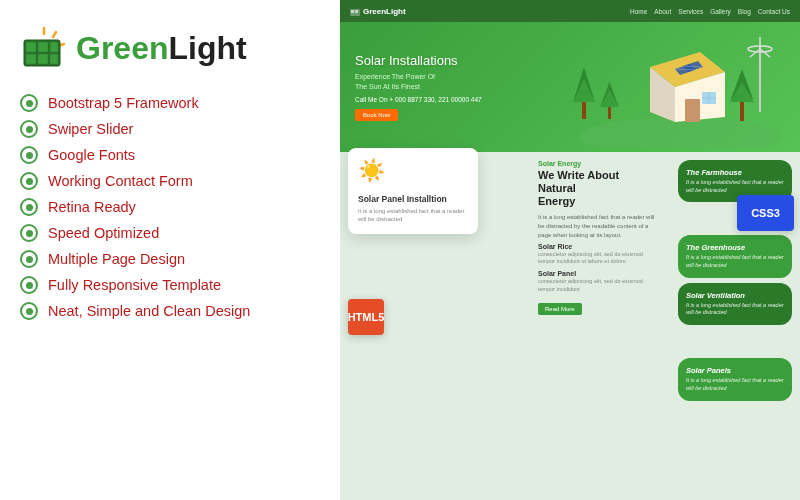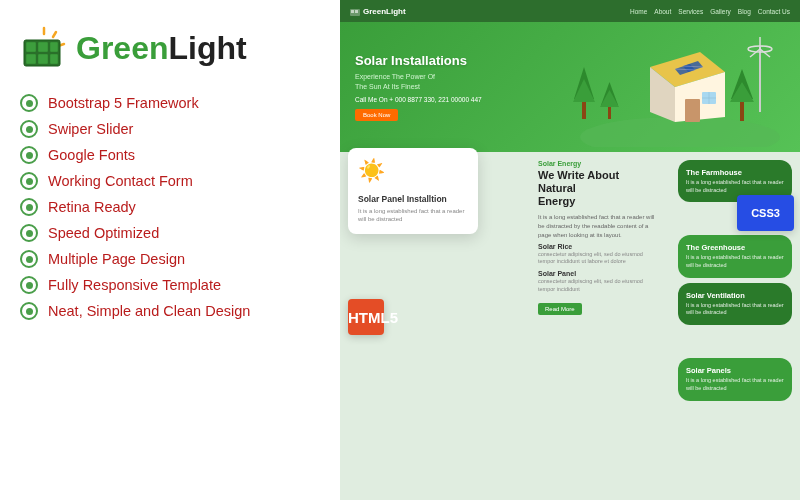--- a/index.html
+++ b/index.html
@@ -138,21 +138,21 @@
     }
 
     .page-hero-text {
       z-index: 2;
       max-width: 160px;
     }
 
     .page-hero-title {
       color: #fff;
       font-size: 13px;
-      font-weight: 700;
+      font-weight: 400;
       line-height: 1.2;
       text-shadow: 0 1px 3px rgba(0,0,0,0.2);
     }
 
     .page-hero-sub {
       color: #d0f5d0;
       font-size: 7px;
       margin-top: 3px;
       line-height: 1.4;
     }
@@ -279,20 +279,21 @@
     .sub-item-text {
       font-size: 5.5px;
       color: #888;
       line-height: 1.4;
     }
 
     .sidebar-card {
       border-radius: 12px;
       padding: 8px;
       color: #fff;
+      font-style: italic;
     }
 
     .sidebar-card.dark-green {
       background: #2a7a2a;
     }
 
     .sidebar-card.medium-green {
       background: #3a9e3a;
       margin-top: 28px;
     }
@@ -329,23 +330,23 @@
       z-index: 15;
     }
 
     .html5-badge-icon {
       width: 36px;
       height: 36px;
       background: #e44d26;
       border-radius: 4px;
       display: flex;
       align-items: center;
-      justify-content: flex-start;
-      color: #fff;
-      font-size: 15px;
+      justify-content: center;
+      color: #fff;
+      font-size: 11px;
       font-weight: bold;
       box-shadow: 0 2px 8px rgba(0,0,0,0.2);
     }
 
     
     .css3-float {
       position: absolute;
       right: 6px;
       top: 195px;
       z-index: 15;

